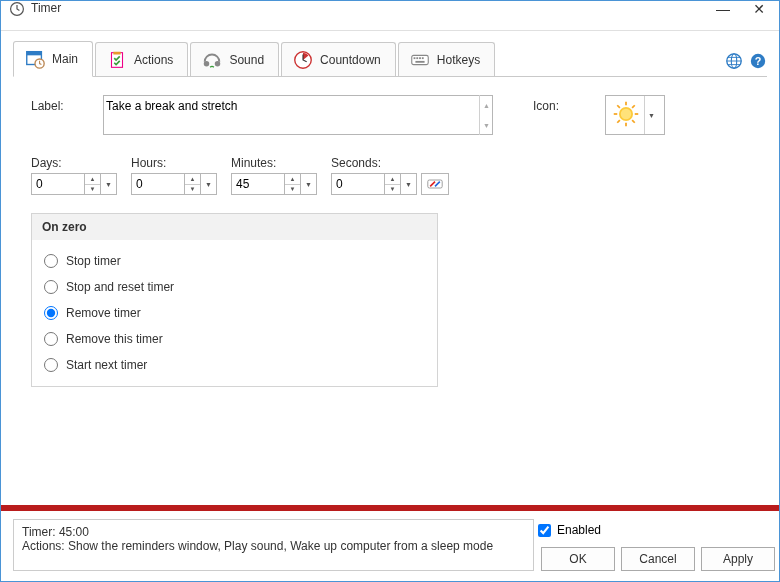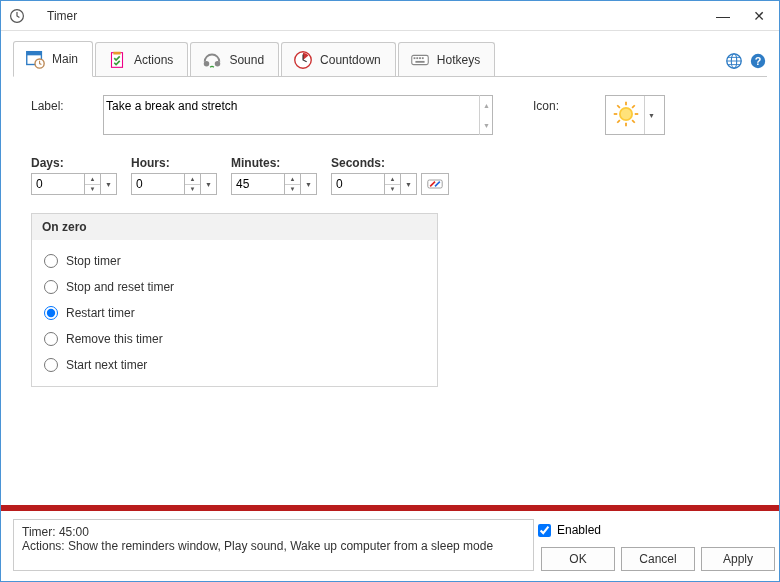--- a/index.html
+++ b/index.html
@@ -1,18 +1,18 @@
 <!DOCTYPE html>
 <html><head>
 <meta charset="utf-8">
 <style>
 * { box-sizing: border-box; margin: 0; padding: 0; font-family: "Segoe UI", Tahoma, sans-serif; font-size: 12px; }
 html, body { width: 780px; height: 582px; background: #fff; overflow: hidden; }
 .window { width: 780px; height: 582px; border: 1px solid #4a94d6; display: flex; flex-direction: column; }
-.titlebar { height: 30px; display: flex; align-items: center; padding: 0 8px; border-bottom: 1px solid #e0e0e0; gap: 16px; }
+.titlebar { height: 30px; display: flex; padding: 0 8px; border-bottom: 1px solid #e0e0e0; }
 .titlebar .icon { width: 16px; height: 16px; margin-right: 6px; }
 .titlebar .title { flex: 1; color: #333; }
 .winbtns { display: flex; gap: 12px; }
 .winbtns span { width: 24px; text-align: center; color: #333; cursor: default; font-size: 14px; }
 
 .tabsrow { display: flex; align-items: flex-end; padding: 10px 12px 0 12px; gap: 2px; position: relative; }
 .tab { display: flex; align-items: center; padding: 6px 14px 6px 10px; border: 1px solid #c9c9c9; border-bottom: none; background: #fafafa; color: #333; cursor: default; border-radius: 3px 3px 0 0; }
 .tab.active { background: #fff; border-bottom: 1px solid #fff; position: relative; z-index: 2; }
 .tab svg { width: 22px; height: 22px; margin-right: 6px; }
 .rightlinks { margin-left: auto; display: flex; gap: 6px; align-items: center; padding-bottom:4px;}
@@ -33,21 +33,21 @@
 .picksplit { width:14px; height:38px; border-left:1px solid #d0d0d0; display:flex; align-items:center; justify-content:center; font-size:7px; color:#555;}
 
 .selectwrap { position: relative; width: 400px; }
 .selectbox { width: 400px; height: 22px; border: 1px solid #b6b6b6; background: #fff; display:flex; align-items:center; justify-content:flex-end; padding-right:4px; font-size:8px; color:#555;}
 .colorpick { width: 56px; height: 22px; border:1px solid #b6b6b6; display:flex; }
 .colorpick .sw { flex:1; margin:2px; background:#d9ecf7; border:1px solid #aac5e5;}
 .colorpick .cp { width:14px; display:flex; align-items:center; justify-content:center; font-size:7px; color:#555; border-left:1px solid #d0d0d0;}
 
 .timerow { display:flex; gap:14px; margin-top:6px; }
 .tcol { display:flex; flex-direction:column;}
-.tcol label { margin-bottom:3px; color:#333;font-weight:bold;}
+.tcol label { margin-bottom:3px; color:#333;}
 .spinrow { display:flex; }
 .numin { width:54px; height:22px; border:1px solid #b6b6b6; padding:2px 4px;}
 .spinbtns { width:16px; height:22px; border:1px solid #b6b6b6; border-left:none; display:flex; flex-direction:column;}
 .spinbtns div { flex:1; display:flex; align-items:center; justify-content:center; font-size:6px; color:#555;}
 .spinbtns div:first-child { border-bottom:1px solid #ccc;}
 .dropbtn { width:16px; height:22px; border:1px solid #b6b6b6; border-left:none; display:flex; align-items:center; justify-content:center; font-size:7px; color:#555;}
 .erasebtn { width:28px; height:22px; border:1px solid #b6b6b6; display:flex; align-items:center; justify-content:center; margin-left:4px;}
 
 .onzero { margin-top:18px; width:407px; border:1px solid #d4d4d4; }
 .onzero .head { background:#f2f2f2; padding:6px 10px; font-weight:bold; color:#333;}
@@ -234,21 +234,21 @@
         <div class="radioitem">
             <input type="radio" name="oz" style="">
             <span>Stop timer</span>
           </div>
         <div class="radioitem">
             <input type="radio" name="oz" style="">
             <span>Stop and reset timer</span>
           </div>
         <div class="radioitem">
             <input type="radio" name="oz" checked="" style="">
-            <span>Restart timer</span>
+            <span>Remove timer</span>
           </div>
         <div class="radioitem">
             <input type="radio" name="oz" style="">
             <span>Remove this timer</span>
           </div>
         <div class="radioitem">
             <input type="radio" name="oz" style="">
             <span>Start next timer</span>
           </div>
       </div>

